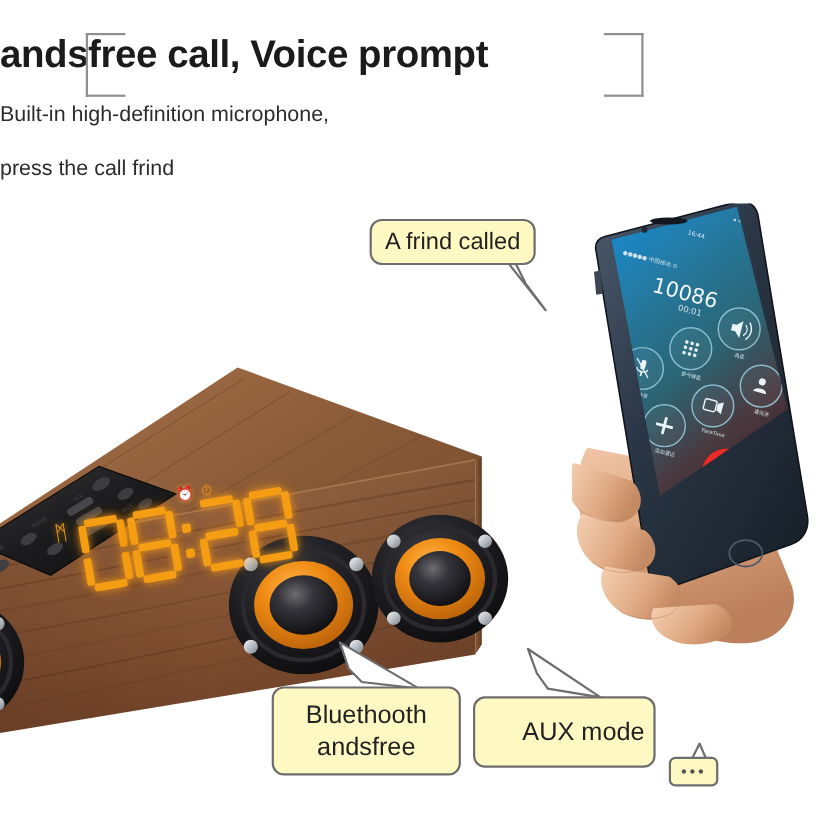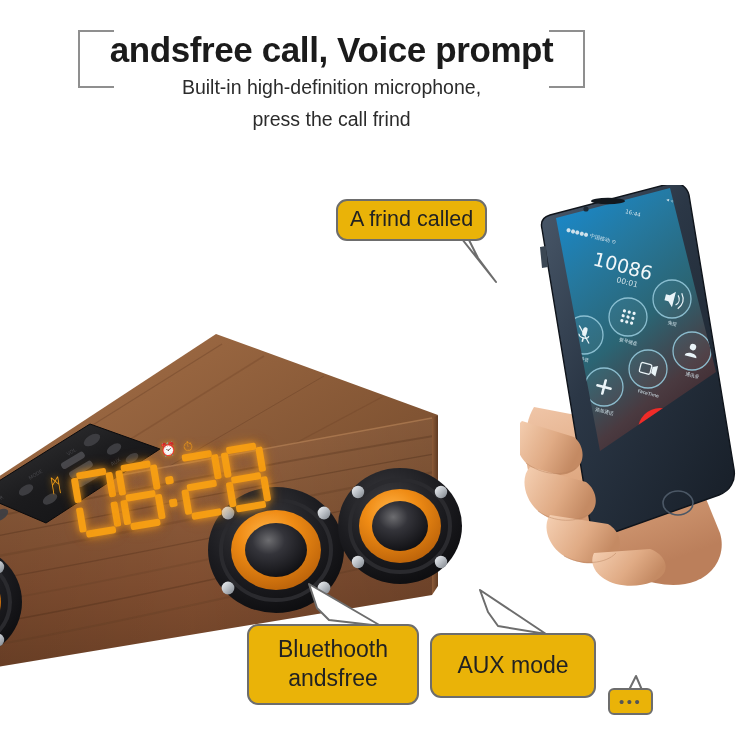--- a/index.html
+++ b/index.html
@@ -6,30 +6,30 @@
   * { margin:0; padding:0; box-sizing:border-box; }
   html,body { width:750px; height:750px; overflow:hidden; }
   body {
     font-family:"Liberation Sans", sans-serif;
     background:#ffffff;
     position:relative;
   }
   #stage { position:absolute; inset:0; width:750px; height:750px; background:#fff; }
 
   
-  .header { position:absolute; left:0; top:18px; width:663px; text-align:center; }
+  .header { position:absolute; left:0; top:18px; width:663px; }
   .bracket { position:absolute; width:36px; height:58px; }
   .bracket.left  { left:78px;  top:12px; border-left:2.5px solid #8f8f8f; border-top:2.5px solid #8f8f8f; border-bottom:2.5px solid #8f8f8f; }
   .bracket.right { right:78px; top:12px; border-right:2.5px solid #8f8f8f; border-top:2.5px solid #8f8f8f; border-bottom:2.5px solid #8f8f8f; }
   .headline {
     font-size:35px; font-weight:700; color:#1b1b1b;
     letter-spacing:-0.4px; line-height:1.15; white-space:nowrap;
     margin-top:12px;
   }
-  .subline { font-size:19.5px; color:#2b2b2b; line-height:1.42; margin-top:4px; font-weight:400; }
+  .subline { font-size:19.5px; color:#2b2b2b; line-height:1.42; margin-top:21px; font-weight:400; }
 
   
   #speaker-unit { position:absolute; left:-36px; top:268px; width:620px; height:400px; }
 
   .spk-svg { position:absolute; left:0; top:0; }
 
   
   #led-display {
     position:absolute; left:104px; top:200px; width:206px; height:78px;
     transform:rotate(-9.6deg); transform-origin:left top;
@@ -63,26 +63,26 @@
     position:absolute; left:196px; top:174px; display:flex; gap:7px;
     transform:rotate(-9.6deg);
   }
   .clock-icons span { font-size:13px; color:#e8941a; text-shadow:0 0 5px rgba(232,148,26,.8); line-height:1; font-family:"DejaVu Sans", sans-serif; }
 
   
   #phone-unit { position:absolute; left:520px; top:185px; width:230px; height:420px; }
 
   
   .bubble {
-    position:absolute; background:#eab308; border:2px solid #6d6d6d; border-radius:11px;
+    position:absolute; background:#fef9c3; border:2px solid #6d6d6d; border-radius:11px;
     padding:7px 13px; color:#222; line-height:1.28; text-align:center;
   }
   #bubble-friend { left:336px; top:199px; font-size:21.5px; padding:5px 12px; }
   #bubble-bt     { left:247px; top:624px; font-size:23px; width:172px; padding:9px 8px; }
-  #bubble-aux    { left:430px; top:633px; font-size:23px; width:166px; padding:16px 8px; }
+  #bubble-aux    { left:430px; top:633px; font-size:23px; width:166px; padding:16px 8px;text-align:right; }
   #bubble-dots   { left:608px; top:688px; font-size:15px; padding:2px 9px; border-width:2px; border-radius:6px;
                    letter-spacing:2.5px; color:#555; }
 
   .tail-svg { position:absolute; overflow:visible; pointer-events:none; }
 </style>
 </head>
 <body>
 
 <div id="stage">
 

